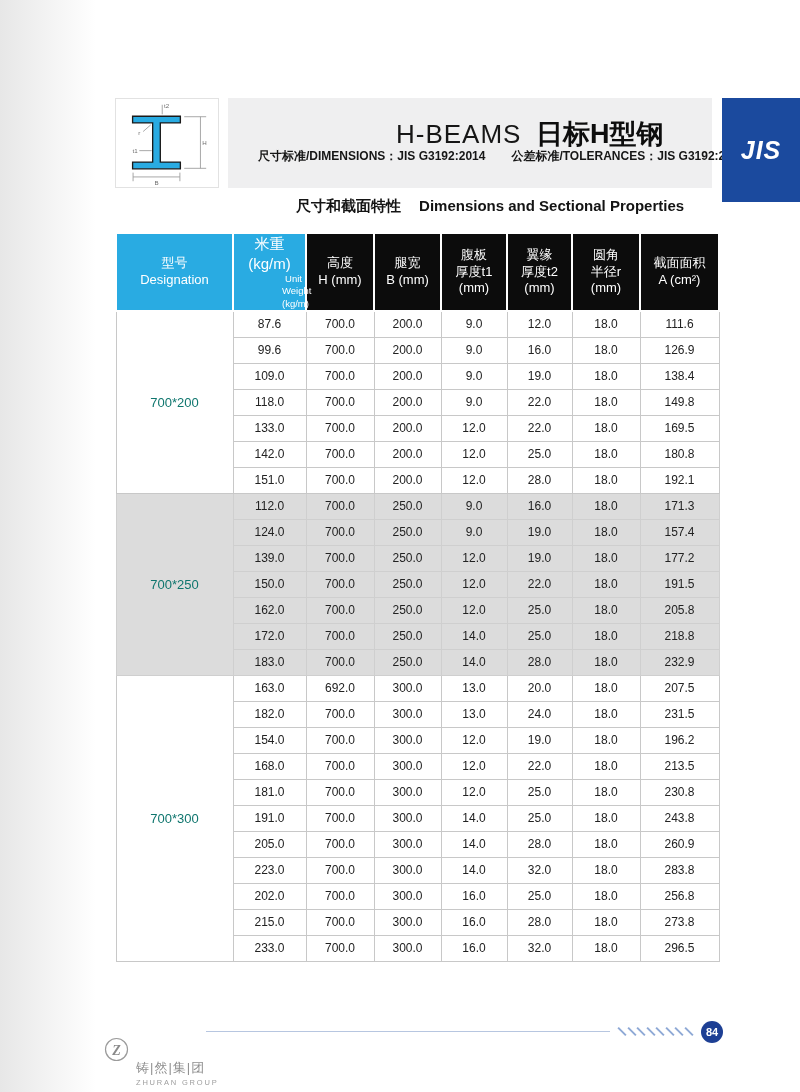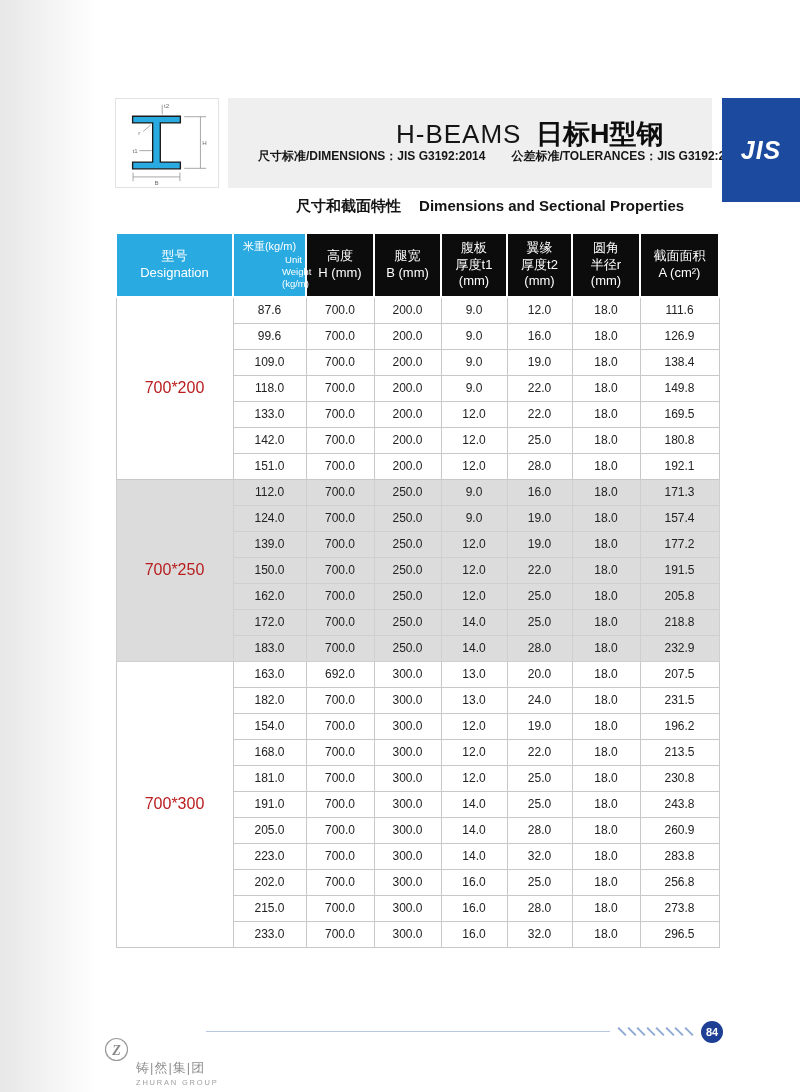--- a/index.html
+++ b/index.html
@@ -49,29 +49,29 @@
     border-collapse:collapse; table-layout:fixed;
   }
   thead th {
     height:64px; padding:0; vertical-align:middle; text-align:center;
     background:var(--header-black,#0c0c0c); color:#fff; font-weight:400;
     border:2px solid #ffffff;
   }
   thead th.cyan { background:var(--accent,#29abe2); }
   thead th span { display:block; line-height:1.3; font-size:13px; }
   th.col-designation .hl2 { font-size:13px; }
-  th.col-unit .hl1 { font-size:11px; }
+  th.col-unit .hl1 { font-size:15px; }
   th.col-unit .hl2 { font-size:9.5px;margin-left:48px; }
   tbody td {
     height:26px; padding:0; text-align:center; vertical-align:middle;
     font-size:12px; color:#222; border:1px solid var(--border-gray,#c8c8c8);
     background:#fff;
   }
   tbody tr.shaded td { background:var(--row-gray,#dcdcdc); border-color:#cfcfcf; }
-  tbody td.designation { font-size:16px; color:#b91c1c; }
+  tbody td.designation { font-size:13px; color:#0f766e; }
   
   .logo { position:absolute; left:104px; top:1013px; display:flex; align-items:center; gap:7px; }
   .logo-zh { font-size:13px; color:#8f8f8f; letter-spacing:1px; line-height:1.15;margin-top:48px; }
   .logo-en { font-size:7.5px; color:#9e9e9e; letter-spacing:1.8px; margin-top:2px; }
   .rule { position:absolute; left:206px; top:1031px; width:404px; height:1px; background:var(--rule-blue,#b7c6e0); }
   .slashes { position:absolute; left:621px; top:1026px; display:flex; gap:7.5px; }
   .slash { width:2px; height:11px; background:var(--slash-blue,#8fa9d6); transform:rotate(-45deg); }
   .pagenum {
     position:absolute; left:701px; top:1021px; width:22px; height:22px; border-radius:50%;
     background:var(--footer-blue,#1d3f94); color:#fff; font-size:11px; font-weight:700;

